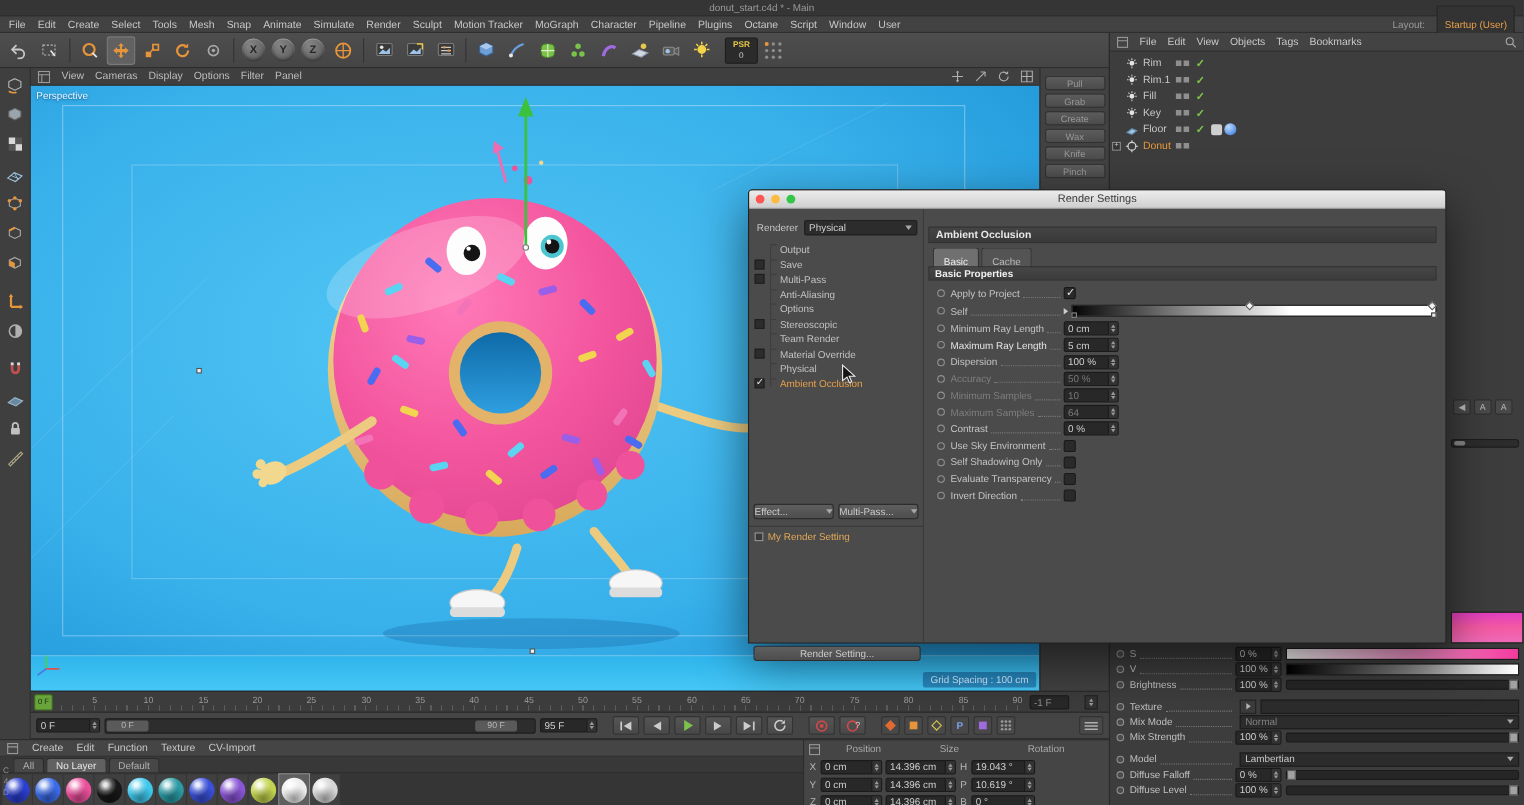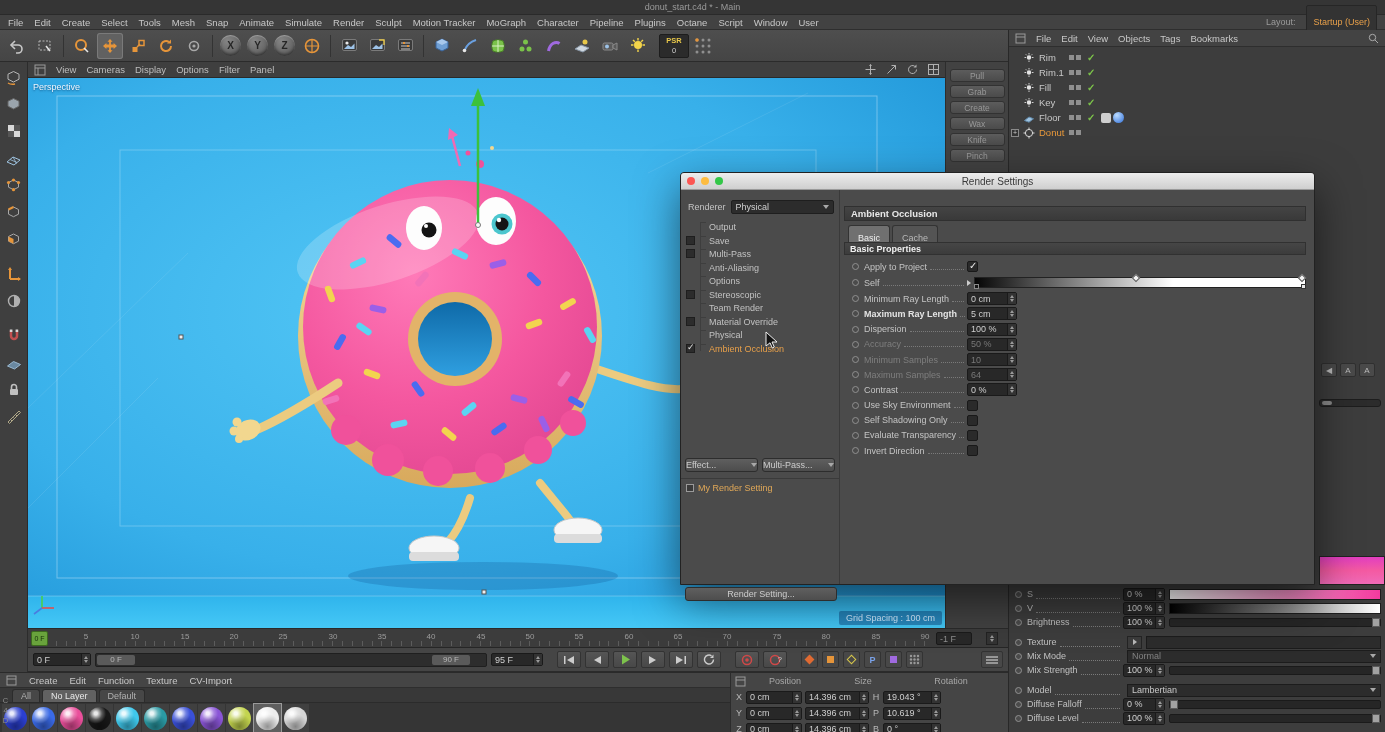--- a/index.html
+++ b/index.html
@@ -136,23 +136,23 @@
 .msico{width:8px;height:8px;border:1px solid #9a9a9a;background:#3a3a3a}
 .rsbtn{position:absolute;top:397px;left:4px;width:152px;height:14px;background:linear-gradient(#5f5f5f,#4d4d4d);border:1px solid #2d2d2d;border-radius:3px;font-size:9px;color:#ccc;display:flex;align-items:center;justify-content:center}
 .rp{position:absolute;left:158px;top:17px;right:0;bottom:0;border-left:1px solid #3a3a3a}
 .rph{position:absolute;top:16px;left:4px;right:8px;height:15px;background:linear-gradient(#444,#393939);border:1px solid #303030;display:flex;align-items:center;padding:0 6px;color:#e8e8e8;font-weight:bold;font-size:9.5px}
 .rptabs{position:absolute;top:35px;left:8px;display:flex;gap:2px}
 .rtab{height:13px;padding:12px 9px;background:#545454;border:1px solid #333;border-bottom:none;border-radius:3px 3px 0 0;font-size:9px;color:#b8b8b8;display:flex;align-items:center}
 .rtab.act{background:#707070;color:#eee}
 .rpsec{position:absolute;top:52px;left:4px;right:8px;height:13px;background:linear-gradient(#464646,#3c3c3c);border:1px solid #313131;color:#f0f0f0;font-weight:bold;font-size:9px;display:flex;align-items:center;padding:0 5px}
 .rprows{position:absolute;top:69px;left:4px;right:8px}
 .prow{display:flex;align-items:center;height:15.2px;padding-left:8px}
-.lbox{display:flex;align-items:flex-start;width:103px;flex-shrink:0}
+.lbox{display:flex;align-items:center;width:103px;flex-shrink:0}
 .plbl{font-size:9px;color:#c4c4c4;white-space:nowrap}
-.plbl.b{font-weight:bold;color:#e4e4e4}
+.plbl.b{font-weight:normal;color:#e4e4e4}
 .pfld{width:50px}
 .cbx{width:11px;height:11px;background:#2a2a2a;border:1px solid #191919;border-radius:2px;position:relative;flex-shrink:0}
 .cbx.on::after{content:"✓";position:absolute;left:1px;top:-2px;font-size:10px;color:#e8e8e8}
 .dis .plbl{color:#7e7e7e}.dis .fld{color:#787878}
 .tri{width:0;height:0;border-top:3px solid transparent;border-bottom:3px solid transparent;border-left:4px solid #ccc;margin-right:3px;flex-shrink:0}
 .gbar{flex:1;height:11px;background:linear-gradient(90deg,#050505,#fff 60%);border:1px solid #222;position:relative}
 .gknob{position:absolute;bottom:-2px;width:5px;height:5px;background:#e8e8e8;border:1px solid #333}
 .gknob.l{left:-1px;background:#161616;border-color:#8a8a8a}
 .gknob.r{right:-1px}
 .gdia{position:absolute;top:-3px;left:48%;width:6px;height:6px;background:#f2f2f2;border:1px solid #555;transform:rotate(45deg)}

